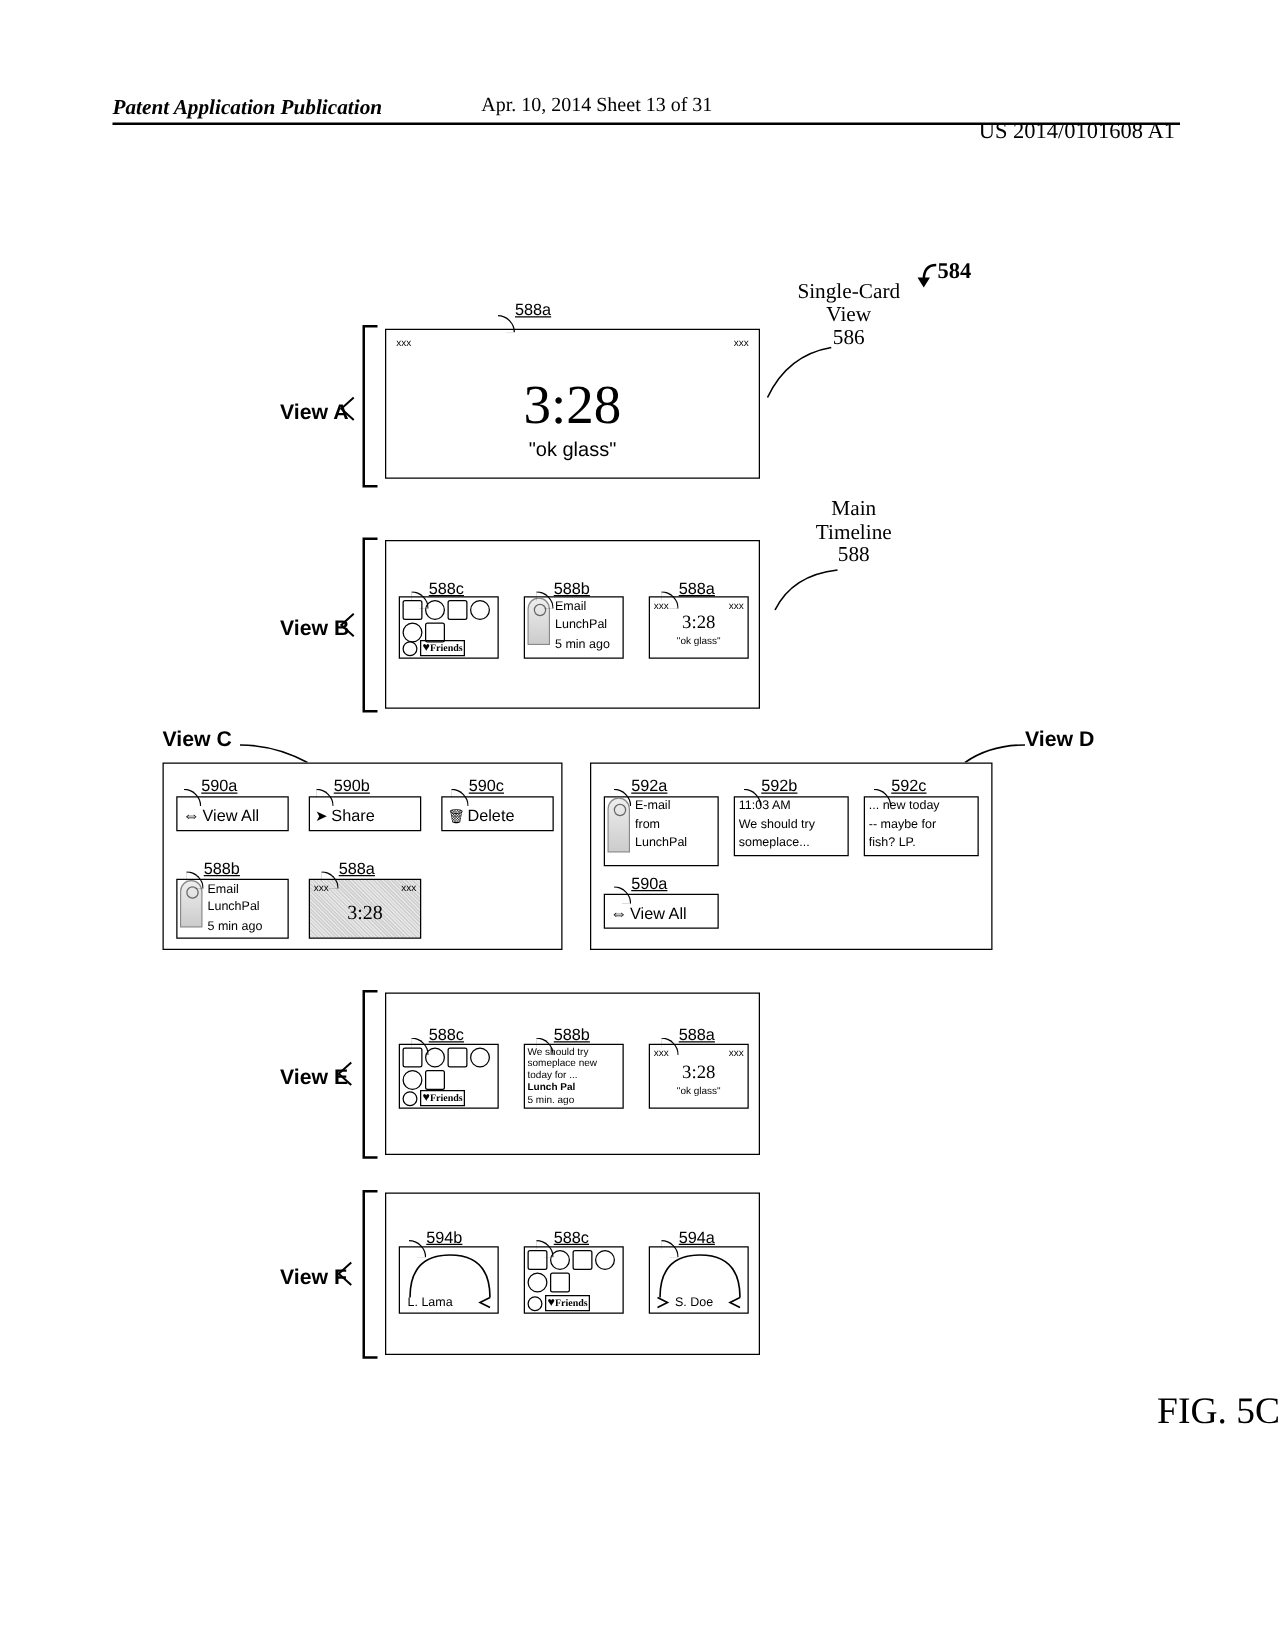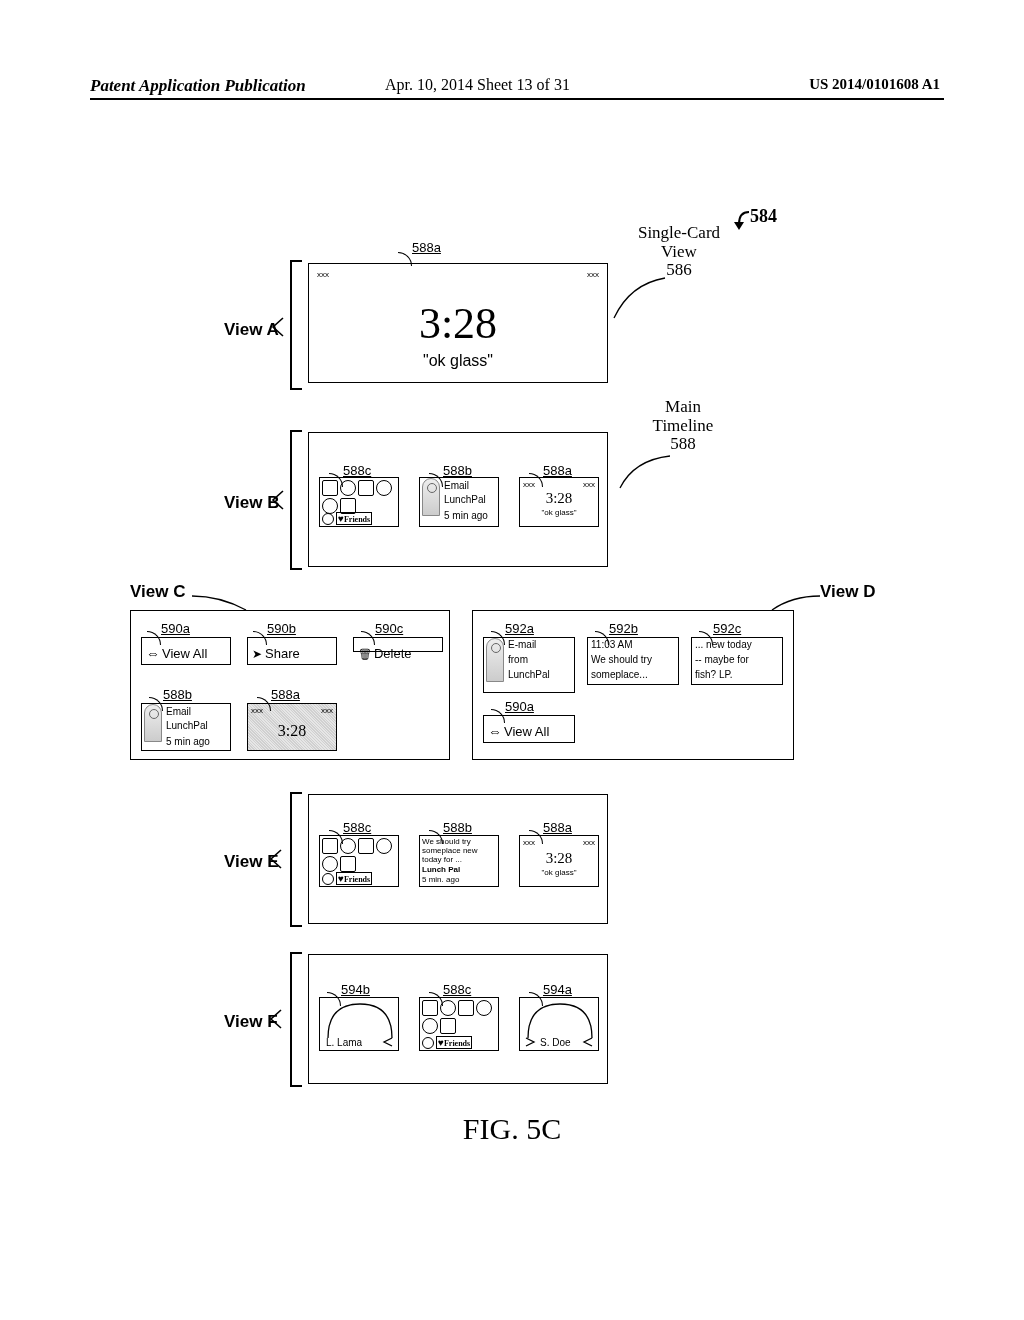--- a/index.html
+++ b/index.html
@@ -1,23 +1,23 @@
 <!DOCTYPE html>
 <html><head>
 <meta charset="utf-8">
 <style>
   * { box-sizing: border-box; margin: 0; padding: 0; }
   html, body { width: 1024px; height: 1320px; background: #fff; font-family: "Times New Roman", serif; color: #000; }
   .page { position: relative; width: 1024px; height: 1320px; }
   .hr { position: absolute; left: 90px; right: 80px; top: 98px; border-top: 2px solid #000; }
   .hdr-left { position: absolute; top: 76px; left: 90px; font-weight: bold; font-size: 17px; font-style: italic; }
   .hdr-mid  { position: absolute; top: 76px; left: 385px; font-size: 16px; }
-  .hdr-right{ position: absolute; top: 76px; right: 84px; font-weight: bold; font-size: 15px; }
-
-  .figlabel { position: absolute; left: 0; width: 1024px; text-align: center; font-size: 30px; }
+  .hdr-right{ position: absolute; top: 94px; right: 84px; font-weight: normal; font-size: 18px; }
+
+  .figlabel { position: absolute; left: 0; width: 1024px; text-align: right; font-size: 30px; }
   .bold { font-weight: bold; }
 
   
   .abs { position: absolute; }
   .big-serif { font-family: "Times New Roman", serif; }
   .view-lbl { font-weight: bold; font-family: Arial, sans-serif; font-size: 17px; margin-left: 10px; }
   .view-lbl-c, .view-lbl-d { font-weight: bold; font-family: Arial, sans-serif; font-size: 17px; }
 
   .box { position: absolute; border: 1.5px solid #000; background: #fff; }
 
@@ -162,21 +162,21 @@
   </div>
   <div class="lead" style="top:10px; left:30px;">590a</div>
   <div class="hook" style="top:20px; left:16px;"></div>
 
   <div class="card" style="top:26px; left:116px; width:90px; height:28px; padding:6px 4px;">
     <span class="share-icon md"></span><span class="md">Share</span>
   </div>
   <div class="lead" style="top:10px; left:136px;">590b</div>
   <div class="hook" style="top:20px; left:122px;"></div>
 
-  <div class="card" style="top:26px; left:222px; width:90px; height:15px; padding:6px 4px;">
+  <div class="card" style="top:26px; left:222px; width:90px; height:28px; padding:6px 4px;">
     <span class="trash-icon md"></span><span class="md">Delete</span>
   </div>
   <div class="lead" style="top:10px; left:244px;">590c</div>
   <div class="hook" style="top:20px; left:230px;"></div>
 
   <div class="card" style="top:92px; left:10px; width:90px; height:48px;">
     <div class="avatar"></div>
     <div class="abs sm" style="top:2px; left:24px;">Email</div>
     <div class="abs sm" style="top:16px; left:24px;">LunchPal</div>
     <div class="abs sm" style="top:32px; left:24px;">5 min ago</div>

